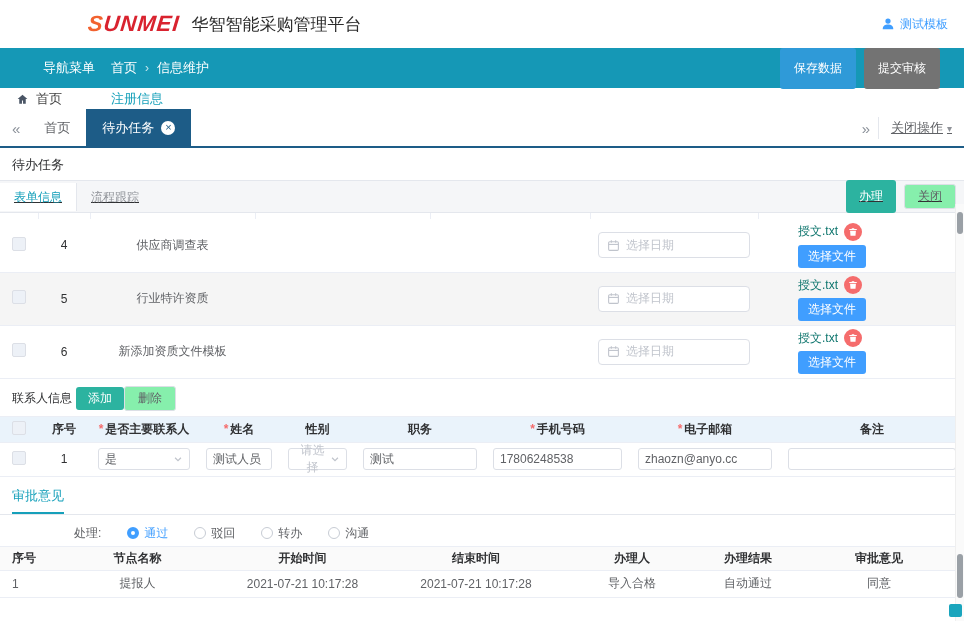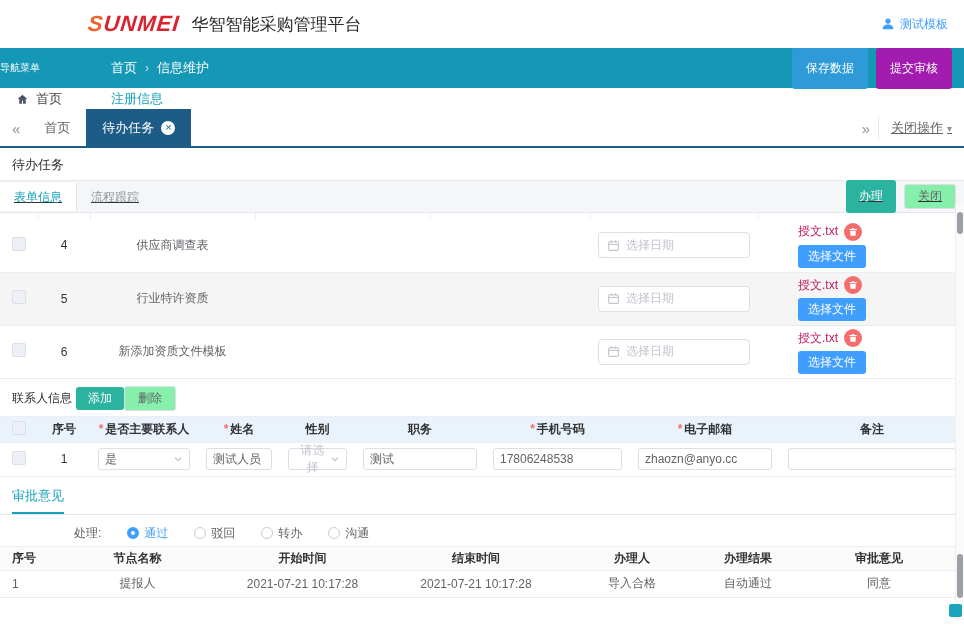--- a/index.html
+++ b/index.html
@@ -11,27 +11,27 @@
   }
   
   .topbar { height:48px; display:flex; align-items:center; padding:0 16px; background:#fff; }
   .logo { display:inline-block; margin-left:72px; font-style:italic; font-weight:bold;
           font-size:22px; letter-spacing:1px; color:#d9232f; transform:skewX(-6deg); }
   .logo::first-letter { color:#f2622f; }
   .apptitle { font-size:17px; color:#2b2b2b; margin-left:12px; }
   .userbox { margin-left:auto; display:flex; align-items:center; gap:5px; color:#409eff; font-size:12px; cursor:pointer; }
   
   .navbar { height:40px; background:#1598b6; display:flex; align-items:center; color:#fff; }
-  .navmenu { width:95px; text-align:left; font-size:10px; }
+  .navmenu { width:95px; text-align:right; font-size:13px; }
   .breadcrumb { margin-left:16px; font-size:13px; display:flex; align-items:center; gap:8px; }
   .breadcrumb .sep { opacity:.75; font-size:12px; }
-  .navbtns { margin-left:auto; margin-right:12px; display:flex; gap:8px; }
+  .navbtns { margin-left:auto; margin-right:24px; display:flex; gap:8px; }
   .btn { border:none; border-radius:3px; font-size:12px; cursor:pointer; font-family:inherit; }
   .btn.save { background:#2f9ad8; color:#fff; padding:6px 14px; }
-  .btn.submit { background:#a21caf; color:#fff; padding:12px 14px; }
+  .btn.submit { background:#737373; color:#fff; padding:12px 14px; }
   
   .strip2 { height:22px; display:flex; align-items:center; background:#fff; }
   .side-home { width:95px; display:flex; align-items:center; gap:7px; padding-left:16px; color:#444; font-size:13px; cursor:pointer; }
   .subnav { color:#16a0ba; font-size:13px; padding-left:16px; cursor:pointer; }
   
   .tabstrip { height:38px; display:flex; align-items:center; background:#fff;
               border-bottom:2px solid #1d5c87; padding-left:4px; }
   .tnav { color:#8a9099; font-size:15px; padding:0 8px; cursor:pointer; user-select:none; }
   .tab { font-size:13px; padding:0 16px; height:38px; display:flex; align-items:center; gap:7px; cursor:pointer; }
   .tab.inactive { color:#606266; }
@@ -65,21 +65,21 @@
   .c-check, .c-no { text-align:center; }
   .c-name { text-align:center; color:#606266; }
   .checkbox { display:inline-block; width:14px; height:14px; border:1px solid #dcdfe6;
               border-radius:2px; background:#edf1f7; cursor:pointer; }
   .dateinput { width:152px; height:26px; border:1px solid #dcdfe6; border-radius:4px;
                display:flex; align-items:center; gap:6px; padding:0 8px; background:#fff;
                margin-left:8px; cursor:pointer; }
   .dateinput .ph { color:#c0c4cc; }
   .c-act .actwrap { display:flex; flex-direction:column; align-items:flex-start; gap:4px; padding-left:40px; }
   .fileline { display:flex; align-items:center; gap:6px; }
-  .filelink { color:#be185d; text-decoration:none; cursor:pointer;text-align:right; }
+  .filelink { color:#0f766e; text-decoration:none; cursor:pointer;text-align:right; }
   .delbtn { width:18px; height:18px; border-radius:50%; background:#f56c6c; display:flex;
             align-items:center; justify-content:center; cursor:pointer; }
   
   .contacts-bar { display:flex; align-items:center; padding:7px 12px 5px; }
   .sec-label { font-size:12px; color:#303133; margin-right:4px; }
   .contacts { border-top:1px solid #ebeef5; }
   .contacts th { background:#eaf3fb; font-weight:bold; font-size:12px; color:#303133;
                  height:26px; border-bottom:1px solid #ebeef5; text-align:center; }
   .contacts td { height:34px; border-bottom:1px solid #ebeef5; padding:0 8px; text-align:center; }
   .req { color:#f56c6c; margin-right:2px; font-weight:bold; }

